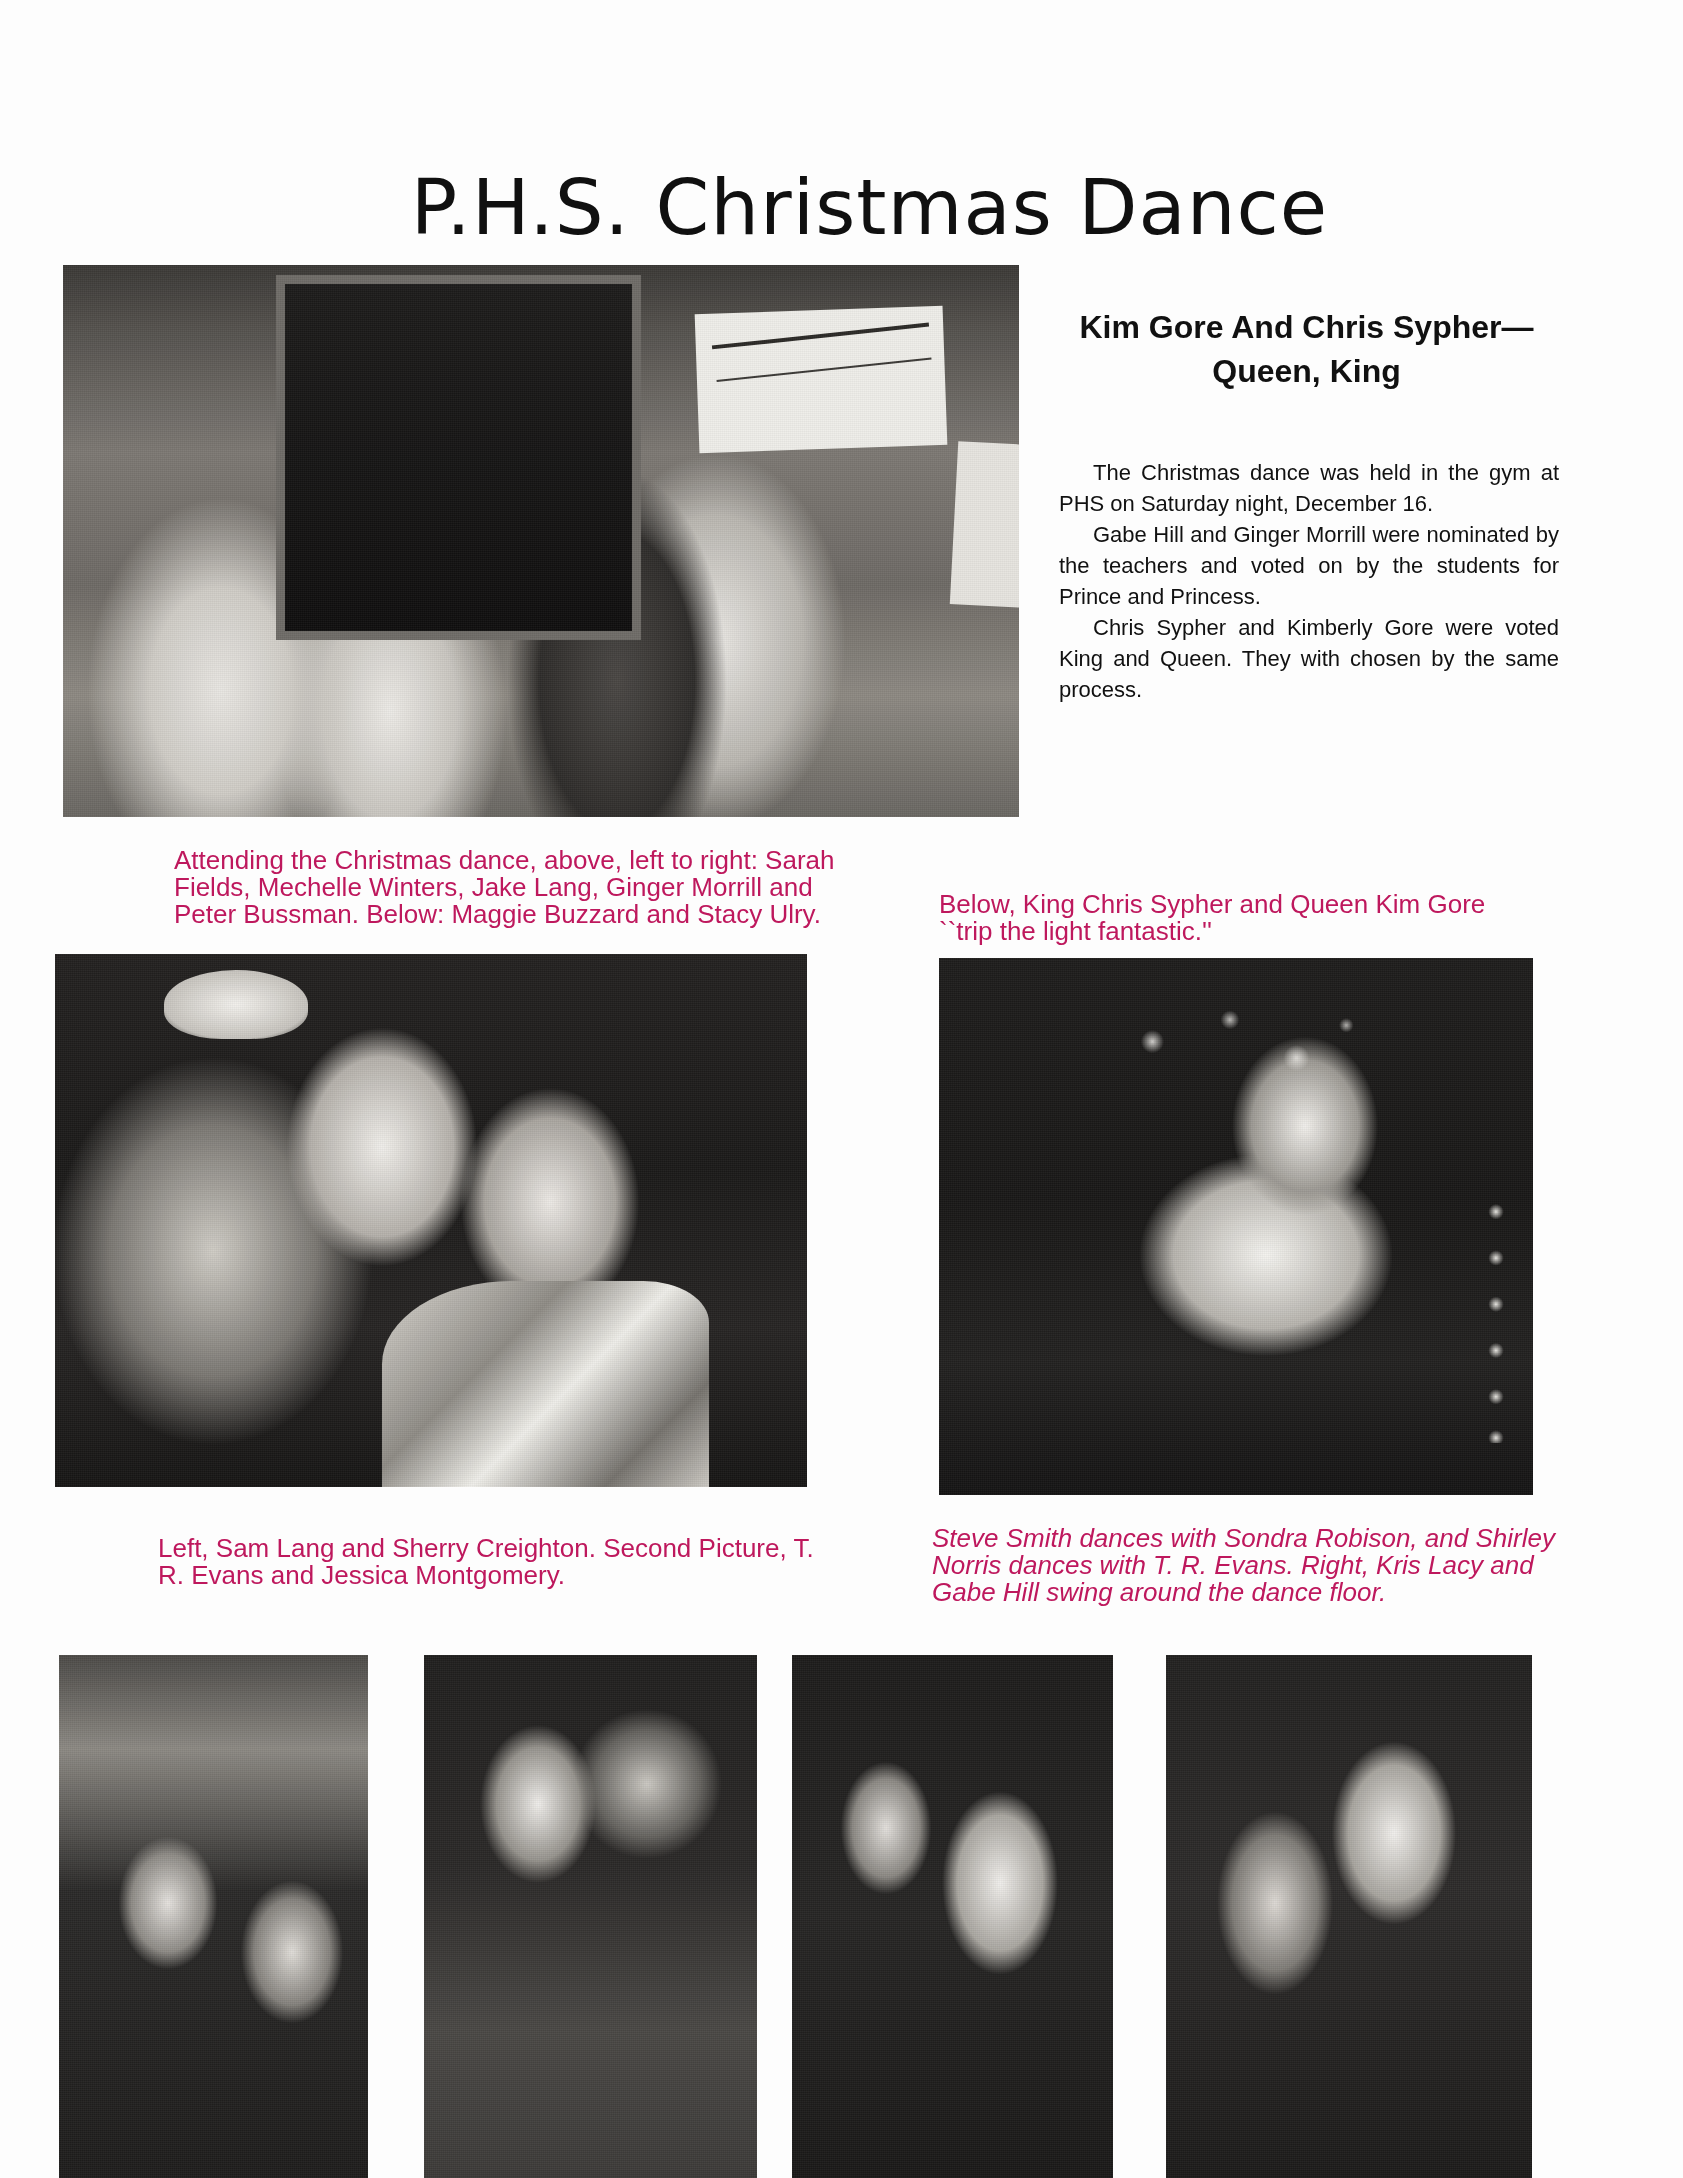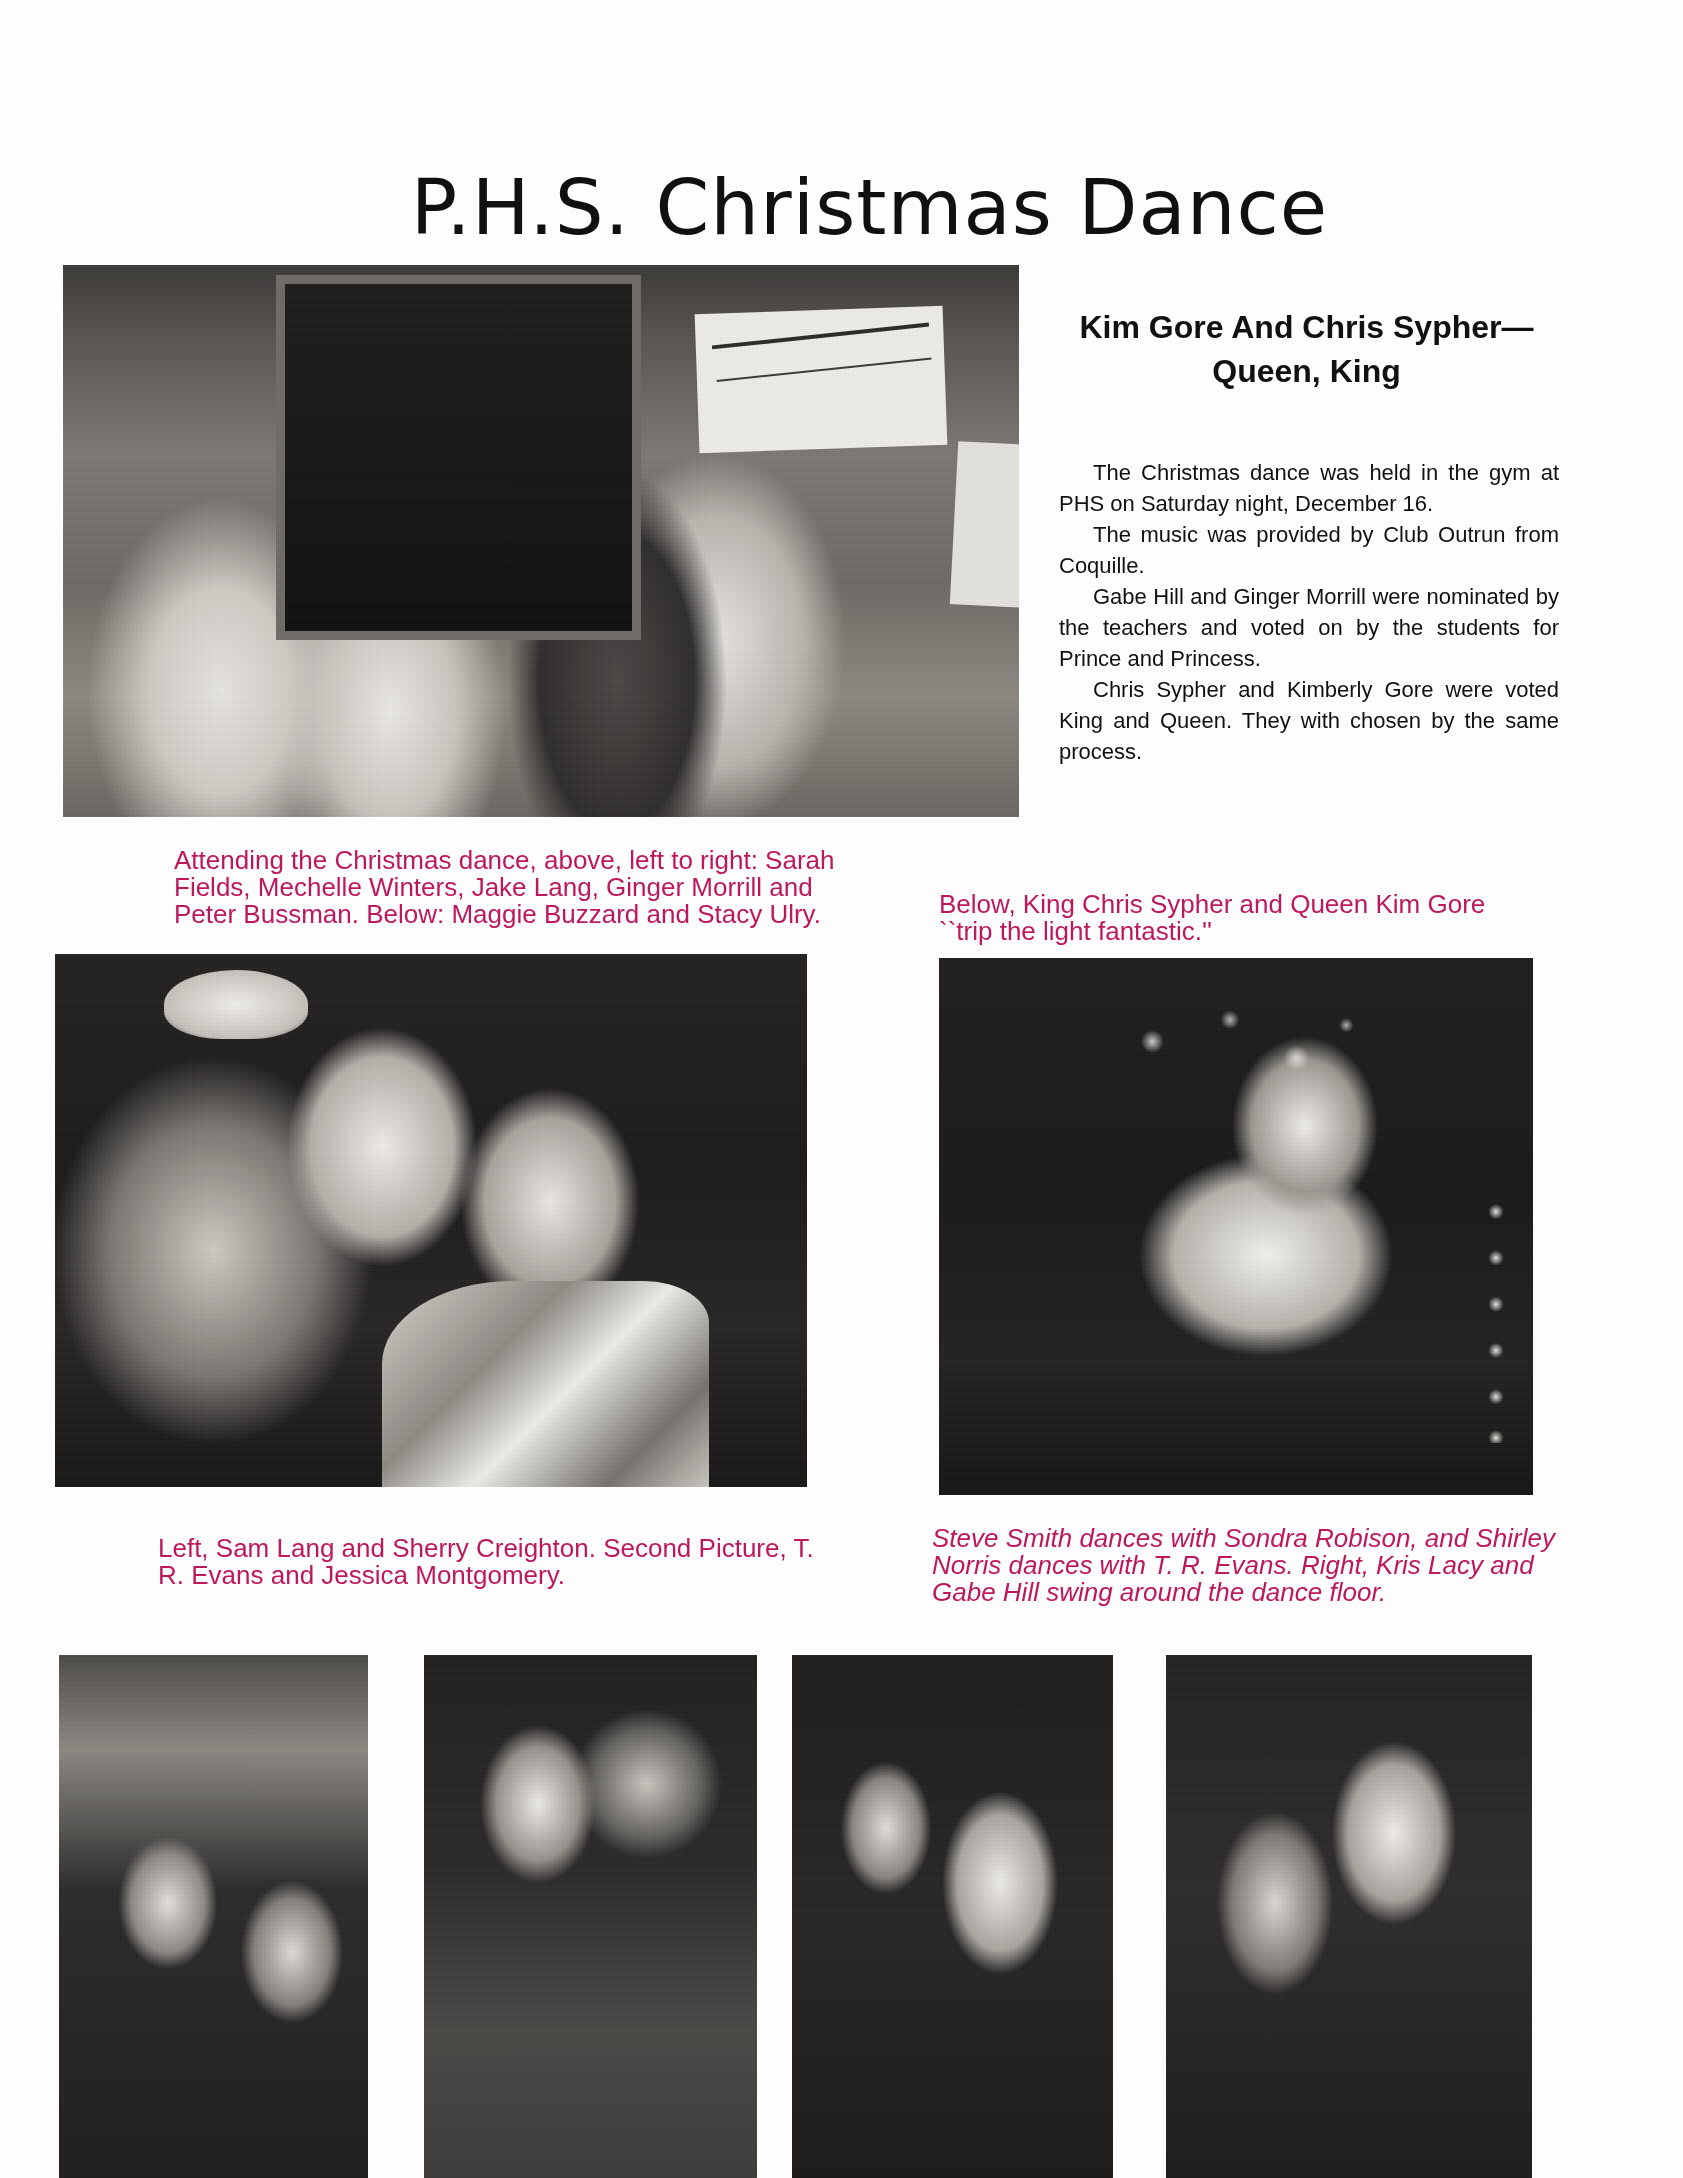--- a/index.html
+++ b/index.html
@@ -214,21 +214,20 @@
         <div class="ink"></div>
       </div>
     <div class="sign2"></div>
     <div class="noise"></div>
   </div>
 
   <h2 class="headline">Kim Gore And Chris Sypher—Queen, King</h2>
 
   <div class="article">
     <p>The Christmas dance was held in the gym at PHS on Saturday night, December 16.</p>
-    <p>The music was provided by Club Outrun from Coquille.</p>
     <p>Gabe Hill and Ginger Morrill were nominated by the teachers and voted on by the students for Prince and Princess.</p>
     <p>Chris Sypher and Kimberly Gore were voted King and Queen. They with chosen by the same process.</p>
   </div>
 
   <div class="caption" id="caption-top-left">Attending the Christmas dance, above, left to right: Sarah Fields, Mechelle Winters, Jake Lang, Ginger Morrill and Peter Bussman. Below: Maggie Buzzard and Stacy Ulry.</div>
   <div class="caption" id="caption-king-queen">Below, King Chris Sypher and Queen Kim Gore ``trip the light fantastic.''</div>
 
   <div class="photo" id="photo-two-girls">
     <div class="hand"></div>
     <div class="dress"></div>

